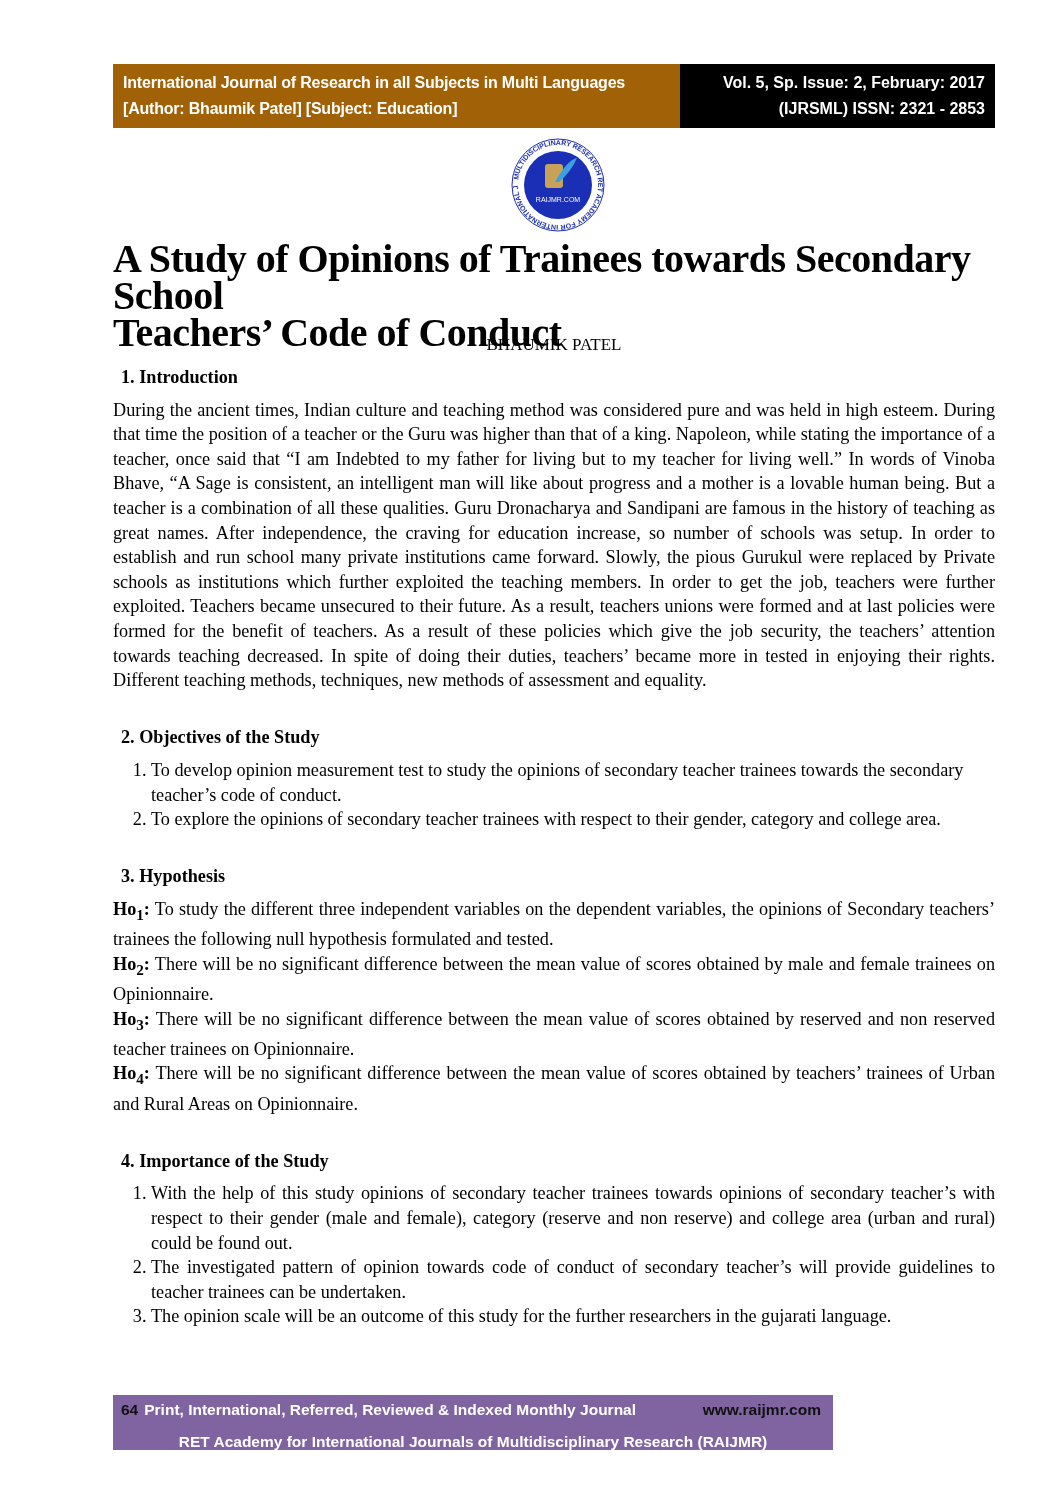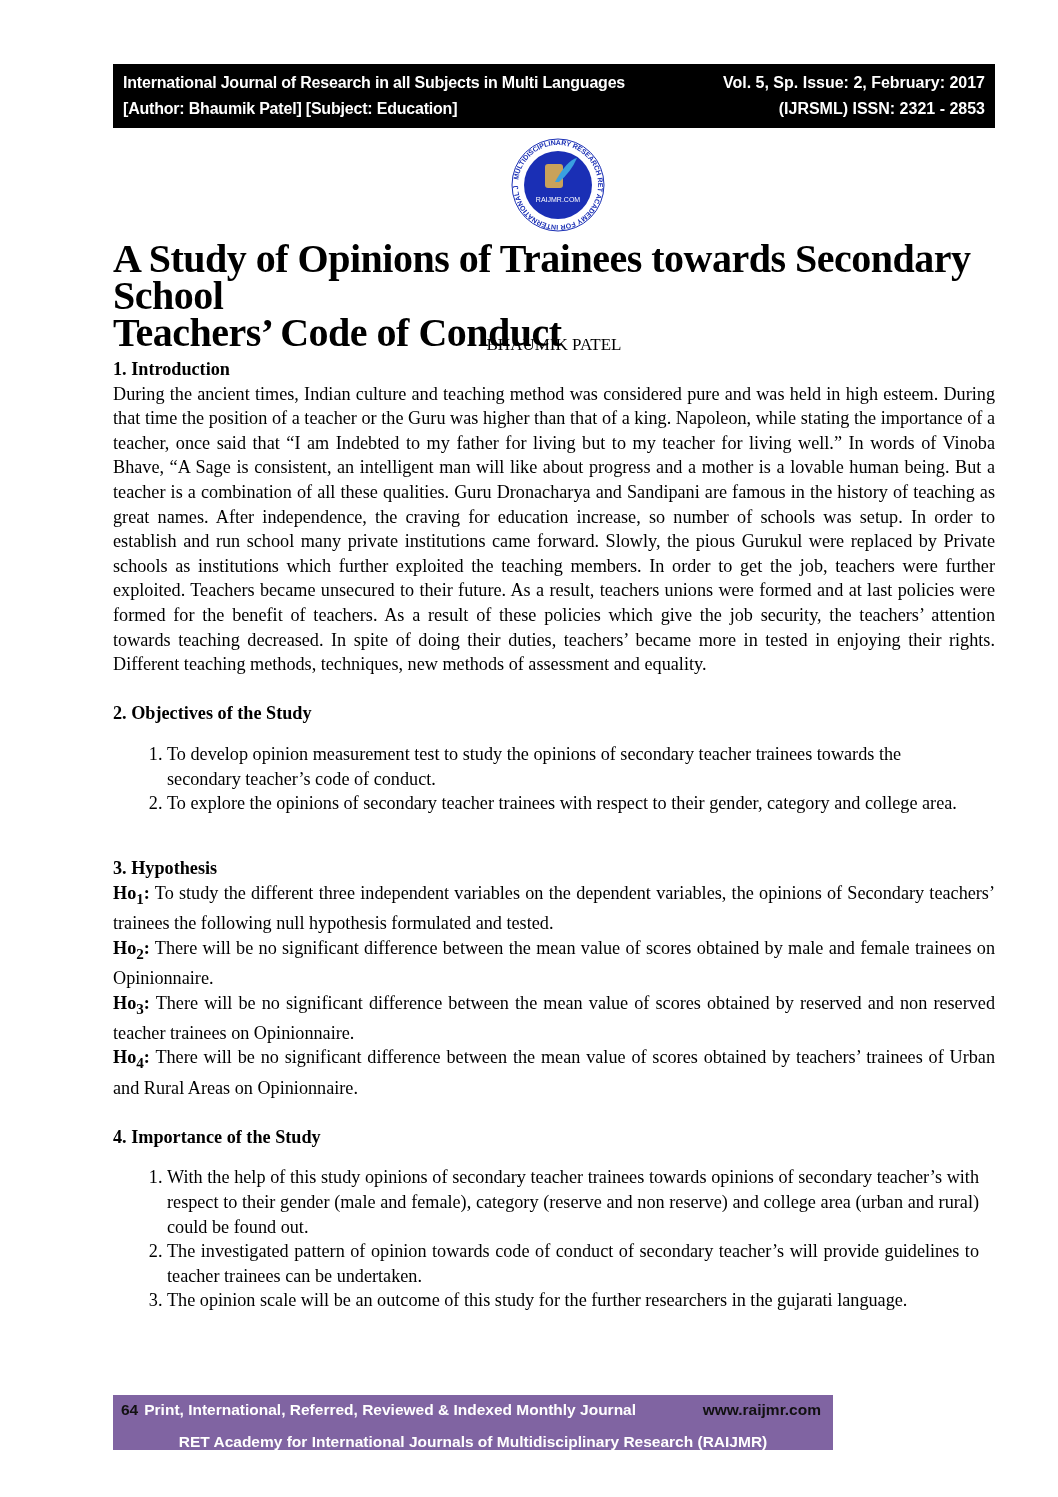--- a/index.html
+++ b/index.html
@@ -1,31 +1,31 @@
 <!DOCTYPE html>
 <html><head>
 <meta charset="utf-8">
 <style>
   html, body { margin:0; padding:0; background:#ffffff; }
   body { width:1058px; height:1497px; position:relative; overflow:hidden;
          font-family:"Liberation Serif", serif; color:#000; }
   .hdr { position:absolute; left:113px; top:64px; width:882px; height:64px; display:flex; }
-  .hdr-left { background:#000000; width:567px; color:#fff; font-family:"Liberation Sans", sans-serif;
+  .hdr-left { background:#a16207; width:567px; color:#fff; font-family:"Liberation Sans", sans-serif;
               font-weight:bold; font-size:16px; padding:6px 0 0 10px; box-sizing:border-box; line-height:26px; letter-spacing:-0.2px;}
   .hdr-right { background:#000; flex:1; color:#fff; font-family:"Liberation Sans", sans-serif;
                font-weight:bold; font-size:16px; text-align:right; padding:6px 10px 0 0; box-sizing:border-box; line-height:26px; }
   .logo { position:absolute; left:503px; top:138px; width:110px; height:94px; }
   .title { position:absolute; left:113px; top:240px; width:882px; text-align:left;
            font-weight:bold; font-size:40px; line-height:37px; letter-spacing:-0.5px; }
   .author { position:absolute; left:113px; top:335px; width:882px; text-align:center; font-size:17px; }
   .content { position:absolute; left:113px; top:357px; width:882px; font-size:18.2px; line-height:24.6px; }
-  .content h2 { font-size:18.2px; font-weight:bold; margin:0; line-height:24.6px; }
+  .content h2 { font-size:18.2px; font-weight:bold; margin:8px; line-height:24.6px; }
   .content p { margin:0; text-align:justify; }
   .gap { height:24.6px; }
-  ol { margin:16px; padding-left:38px; }
+  ol { margin:0; padding-left:38px; }
   ol li { text-align:justify; }
   ol.just li { text-align:justify; }
   ol.left li { text-align:left; }
   .hb { font-weight:bold; }
   .ftr { position:absolute; left:113px; top:1395px; width:720px; height:55px; background:#8064a2;
          font-family:"Liberation Sans", sans-serif; font-weight:bold; font-size:15.5px; color:#fff; }
   .ftr .row1 { position:absolute; left:8px; top:6px; right:12px; display:flex; justify-content:space-between; }
   .ftr .pg { color:#111; margin-right:6px; }
   .ftr .url { color:#111; }
   .ftr .row2 { position:absolute; left:0; right:0; top:30px; text-align:center;margin-top:8px; }

